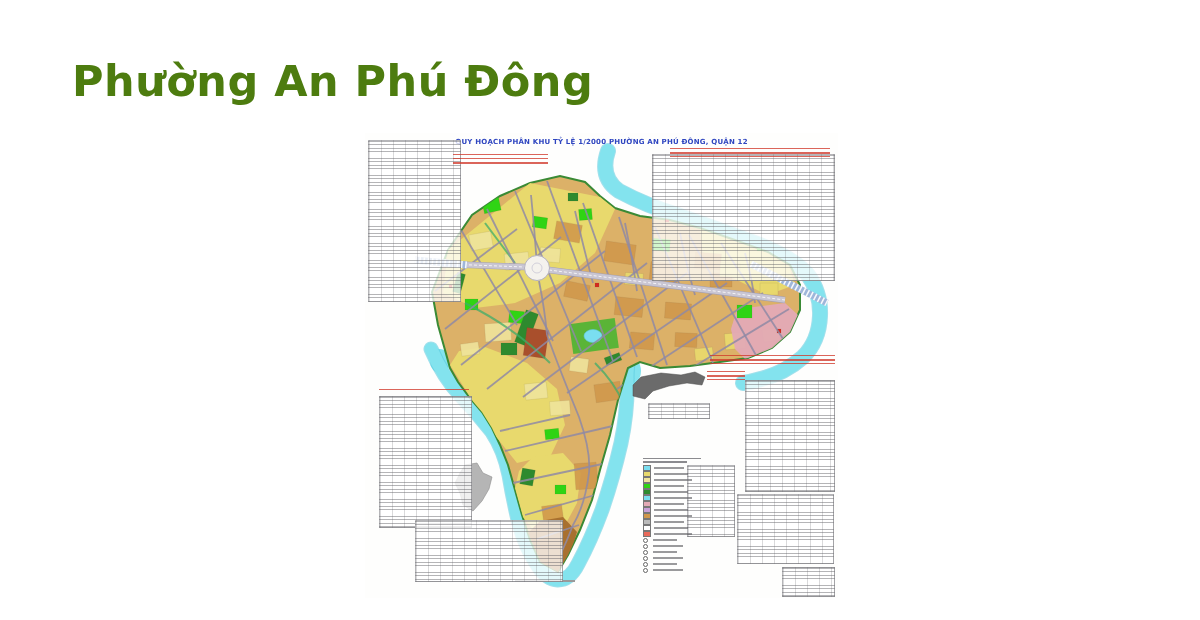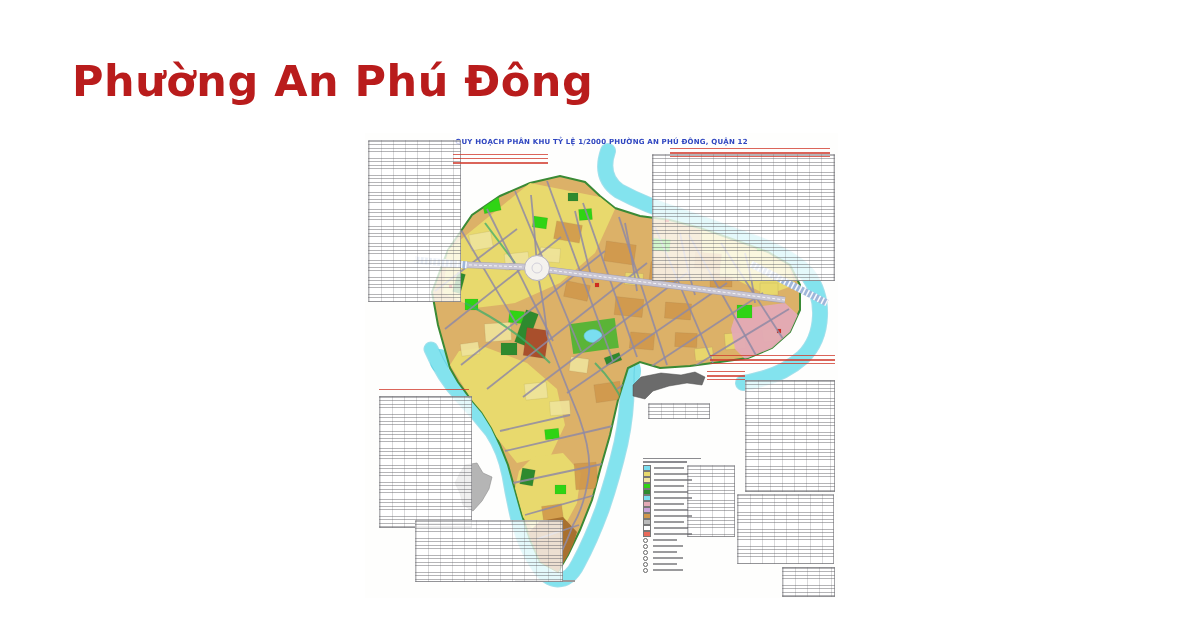--- a/index.html
+++ b/index.html
@@ -35,21 +35,21 @@
   }
   .legend-wrap{position:absolute;}
   .legend-row{display:flex;align-items:center;height:6px}
   .legend-swatch{width:6px;height:4px;border:.5px solid #777;margin-right:3px;flex:none}
   .legend-line{height:1.6px;background:rgba(100,100,105,.65)}
   .legend-head{height:1.8px;background:rgba(90,90,95,.7);margin:1.5px 0 2px 0;width:58px}
 </style>
 </head>
 <body>
 
-<h1 class="page-title" style="color: #b91c1c;">Phường An Phú Đông</h1>
+<h1 class="page-title" style="color: #4d7c0f;">Phường An Phú Đông</h1>
 
 <div class="sheet">
   <svg id="map-svg" width="473" height="465" viewBox="0 0 473 465">
       <defs>
         <clipPath id="wardclip">
           <path d="M 67,159 L 73,192 L 80,217 L 85,235 L 93,249 L 105,265 L 117,279 L 127,295 L 135,312 L 143,332 L 150,357 L 157,382 L 165,407 L 175,429 L 193,439 L 203,422 L 215,397 L 227,367 L 235,337 L 245,302 L 253,267 L 263,235 L 275,229 L 295,235 L 325,233 L 355,229 L 383,225 L 407,215 L 425,199 L 435,177 L 435,152 L 425,132 L 403,119 L 370,107 L 335,95 L 305,87 L 275,83 L 250,75 L 235,63 L 220,49 L 195,43 L 165,50 L 135,63 L 107,82 L 83,117 Z"></path>
         </clipPath>
       </defs>
       <g>
         <ellipse cx="262" cy="238" rx="14" ry="16" fill="#83e3ee"></ellipse>

